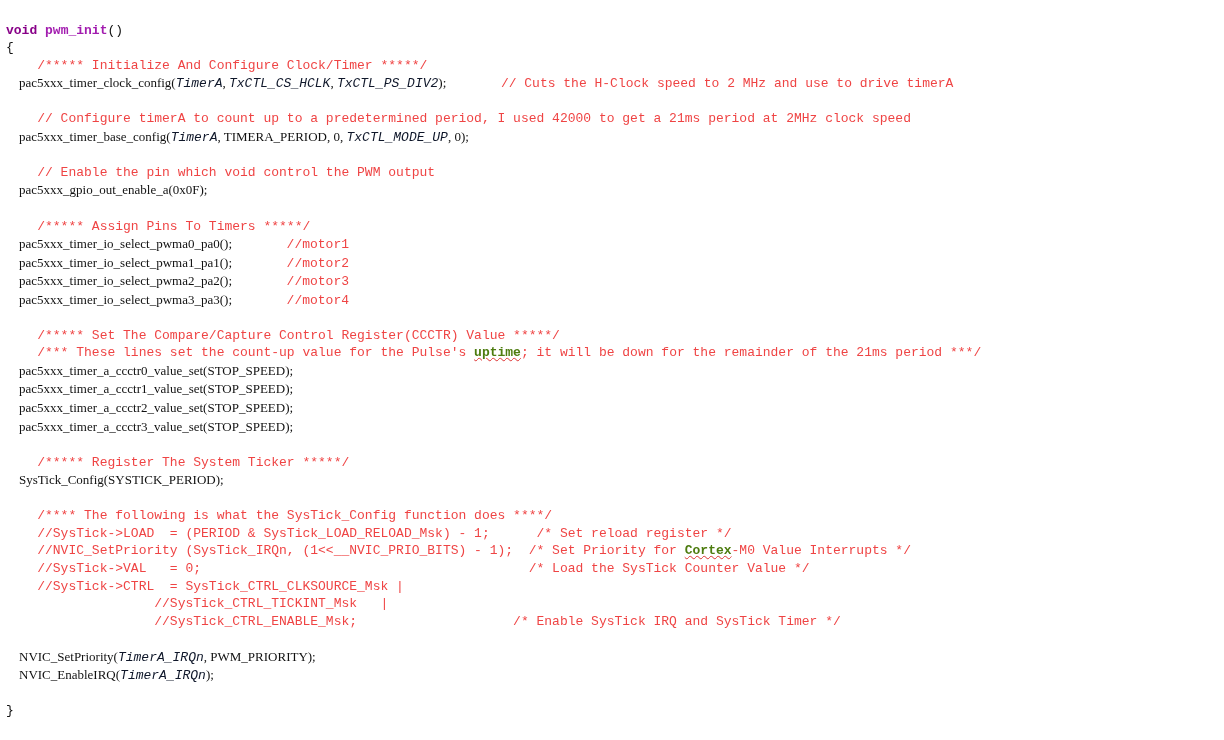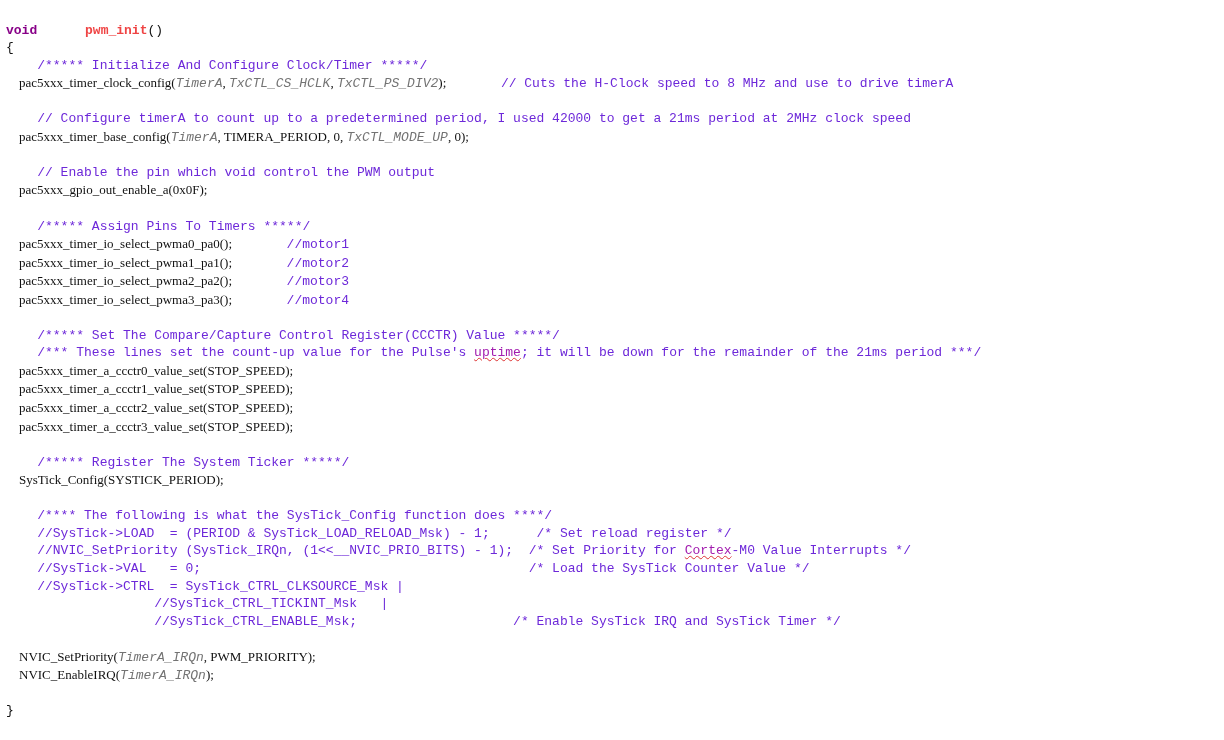--- a/index.html
+++ b/index.html
@@ -10,35 +10,35 @@
     font-size: 13px;
     line-height: 1.35;
     color: #222;
   }
   .code-area {
     padding: 4px 6px;
     white-space: pre;
     overflow-x: auto;
   }
   .kw  { color: #880088; font-weight: bold; }   
-  .fn  { color: #ef4444; font-weight: bold; margin-left: 40px; }   
+  .fn  { color: #a21caf; font-weight: bold; }   
   .id  { color: #111111; font-family: Liberation Serif, serif; }                       
-  .cmt { color: #6d28d9; }                       
-  .typ { color: #737373; font-style: italic; margin-top: 24px; }   
-  .err { color: #a21caf; text-decoration: underline wavy #d33; text-decoration-thickness: 1px; } 
+  .cmt { color: #ef4444; }                       
+  .typ { color: #0f172a; font-style: italic; margin-top: 24px; }   
+  .err { color: #4d7c0f; text-decoration: underline wavy #d33; text-decoration-thickness: 1px; font-weight: bold; } 
   .pun { color: #111111; }
 </style>
 </head>
 <body>
 
 <div class="code-area">
 <span class="kw">void</span> <span class="fn">pwm_init</span><span class="pun">()</span>
 <span class="pun">{</span>
     <span class="cmt">/***** Initialize And Configure Clock/Timer *****/</span>
-<span class="id">    pac5xxx_timer_clock_config(</span><span class="typ">TimerA</span><span class="id">, </span><span class="typ">TxCTL_CS_HCLK</span><span class="id">, </span><span class="typ">TxCTL_PS_DIV2</span><span class="id">);</span><span>       </span><span class="cmt">// Cuts the H-Clock speed to 8 MHz and use to drive timerA</span>
+<span class="id">    pac5xxx_timer_clock_config(</span><span class="typ">TimerA</span><span class="id">, </span><span class="typ">TxCTL_CS_HCLK</span><span class="id">, </span><span class="typ">TxCTL_PS_DIV2</span><span class="id">);</span><span>       </span><span class="cmt">// Cuts the H-Clock speed to 2 MHz and use to drive timerA</span>
 <span></span>
     <span class="cmt">// Configure timerA to count up to a predetermined period, I used 42000 to get a 21ms period at 2MHz clock speed</span>
 <span class="id">    pac5xxx_timer_base_config(</span><span class="typ">TimerA</span><span class="id">, TIMERA_PERIOD, 0, </span><span class="typ">TxCTL_MODE_UP</span><span class="id">, 0);</span>
 <span></span>
     <span class="cmt">// Enable the pin which void control the PWM output</span>
 <span class="id">    pac5xxx_gpio_out_enable_a(0x0F);</span>
 <span></span>
     <span class="cmt">/***** Assign Pins To Timers *****/</span>
 <span class="id">    pac5xxx_timer_io_select_pwma0_pa0();</span><span>       </span><span class="cmt">//motor1</span>
 <span class="id">    pac5xxx_timer_io_select_pwma1_pa1();</span><span>       </span><span class="cmt">//motor2</span>

